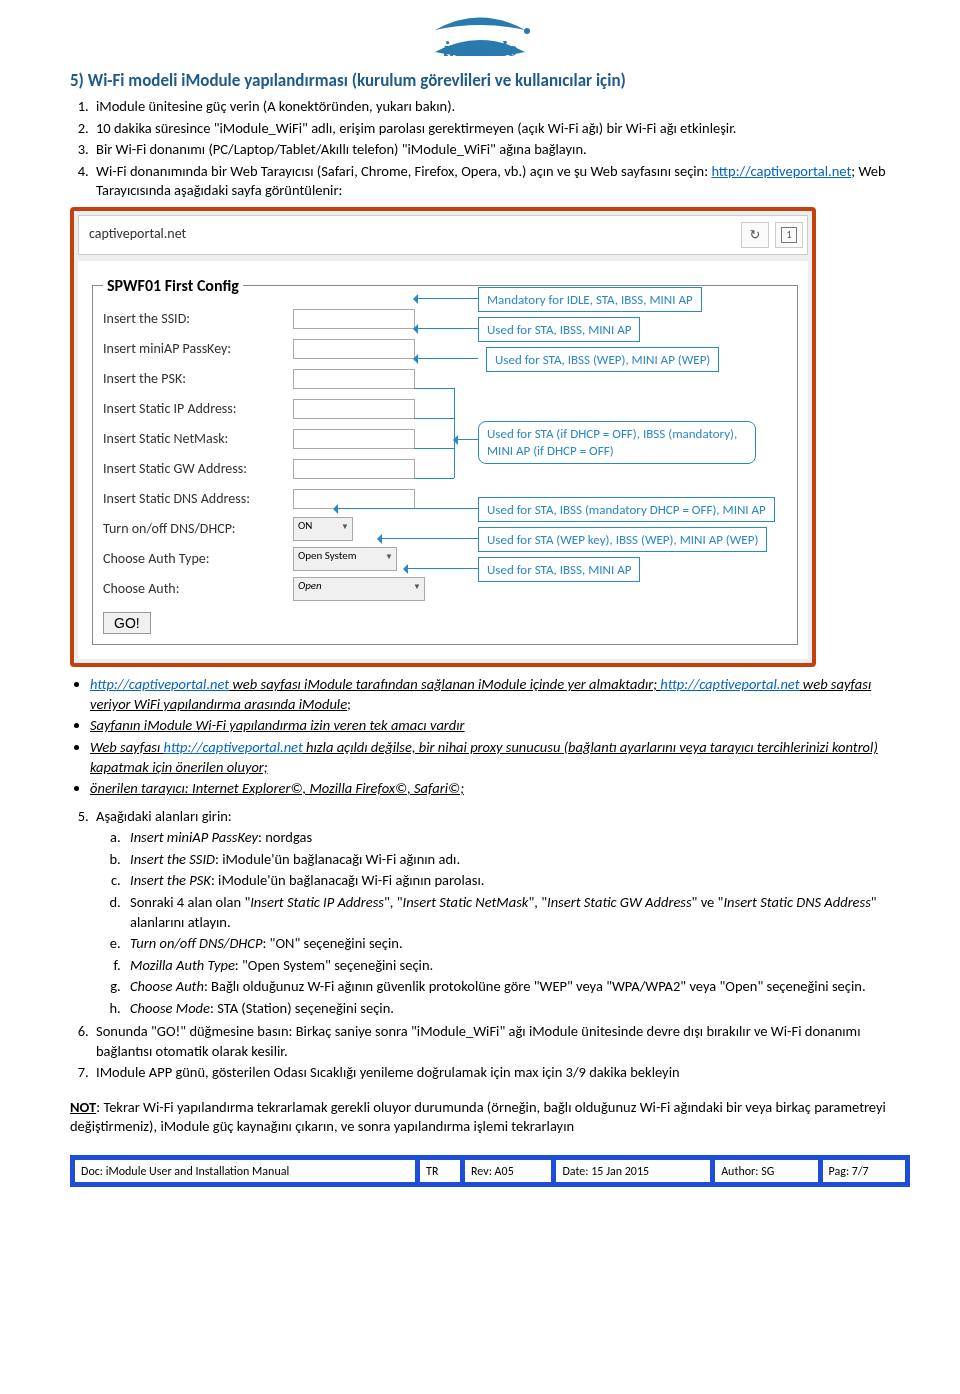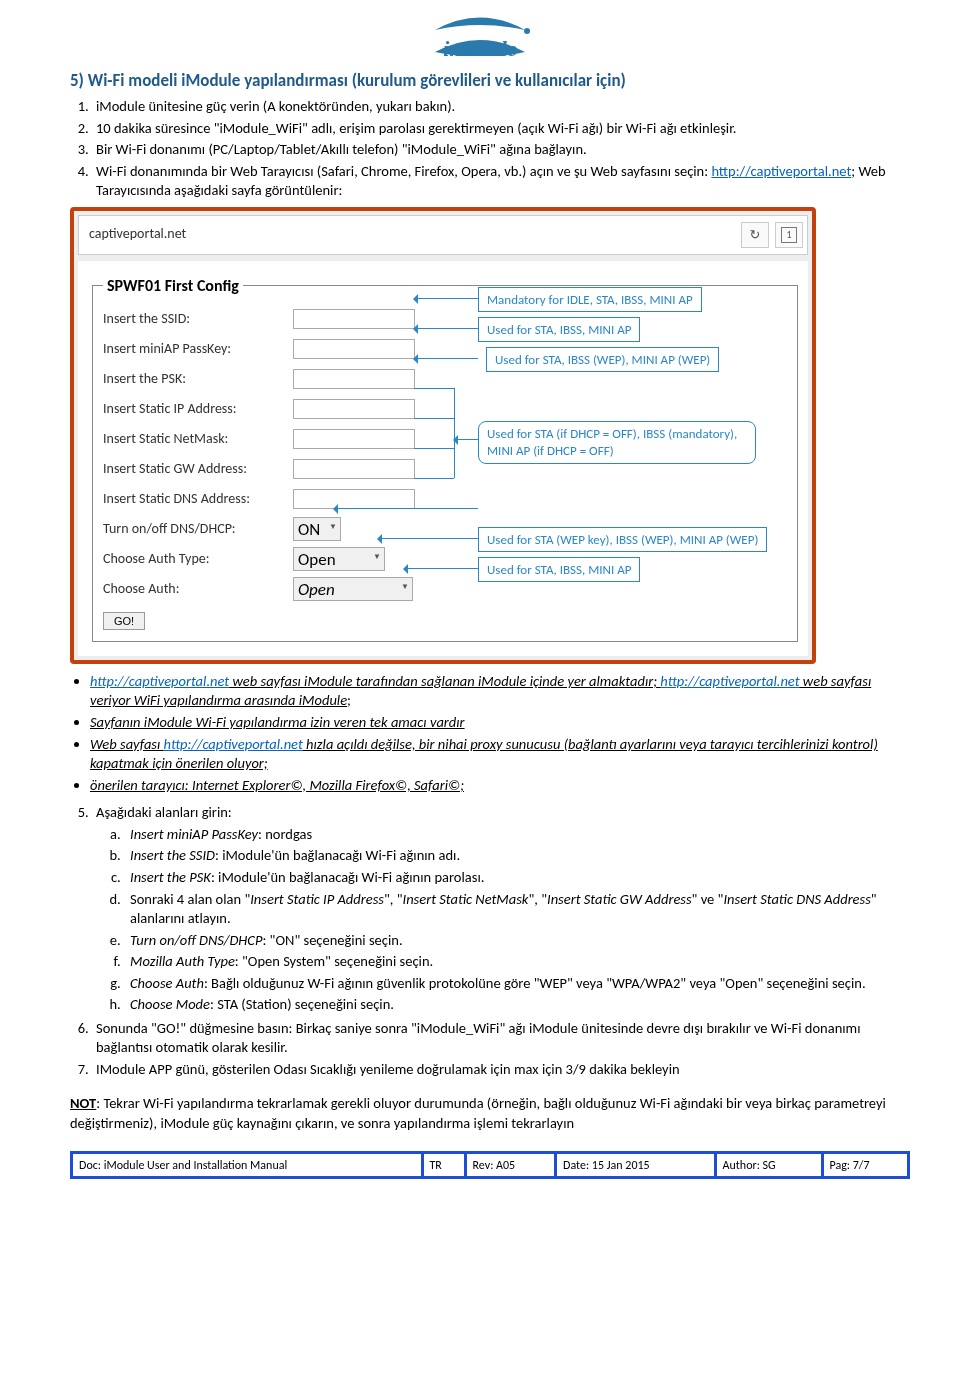--- a/index.html
+++ b/index.html
@@ -110,42 +110,42 @@
     width: 120px;
     height: 18px;
     border: 1px solid #aaa;
     background: #fff;
     flex-shrink: 0;
   }
   .row-select {
     height: 20px;
     border: 1px solid #aaa;
     background: #f0f0f0;
-    font-size: 17px;
-    padding: 1px 14px 1px 4px;
+    font-size: 11px;
+    padding: 1px 26px 1px 4px;
     appearance: none;
     position: relative;
   }
   .sel-wrap {
     position: relative;
     display: inline-block;
   }
   .sel-wrap::after {
     content: '▼';
     position: absolute;
     right: 4px;
     top: 4px;
     font-size: 8px;
     color: #555;
     pointer-events: none;
   }
   .go-btn {
     margin-top: 8px;
     padding: 2px 10px;
-    font-size: 11px;
+    font-size: 14px;
     background: #f0f0f0;
     border: 1px solid #999;
     cursor: pointer;
   }
   .annot {
     position: absolute;
     border: 1px solid #2B88C8;
     color: #2B88C8;
     font-size: 13px;
     padding: 3px 8px;
@@ -164,21 +164,21 @@
     border: 5px solid transparent;
     border-right-color: #2B88C8;
   }
   .footer-table {
     width: 100%;
     border-collapse: collapse;
     margin-top: 18px;
     font-size: 12px;
   }
   .footer-table td {
-    border: 3px solid #1d4ed8;
+    border: 5px solid #1d4ed8;
     padding: 3px 6px;
   }
 </style>
 </head>
 <body>
 
 <div class="logo">
   <svg width="130" height="46" viewBox="0 0 130 46">
     <path d="M 20 20 Q 65 -5 110 20 Q 65 10 20 20 Z" fill="#2B7AAE"></path>
     <path d="M 20 42 Q 65 18 110 42 Q 65 52 20 42 Z" fill="#2B7AAE"></path>
@@ -268,20 +268,21 @@
     <div class="connector arrow" style="top:97px;left:336px;width:64px;"></div>
 
     <div class="annot" style="top:160px;left:400px;white-space:normal;width:260px;border-radius:8px;">Used for STA (if DHCP = OFF), IBSS (mandatory), MINI AP (if DHCP = OFF)</div>
     <div class="connector" style="top:127px;left:336px;width:40px;"></div>
     <div class="connector" style="top:157px;left:336px;width:40px;"></div>
     <div class="connector" style="top:187px;left:336px;width:40px;"></div>
     <div class="connector" style="top:217px;left:336px;width:40px;"></div>
     <div style="position:absolute;top:127px;left:376px;height:90px;border-left:1px solid #2B88C8;"></div>
     <div class="connector arrow" style="top:178px;left:376px;width:24px;"></div>
 
+    <div class="annot" style="top:236px;left:400px;">Used for STA, IBSS (mandatory DHCP = OFF), MINI AP</div>
     <div class="connector arrow" style="top:247px;left:256px;width:144px;"></div>
 
     <div class="annot" style="top:266px;left:400px;">Used for STA (WEP key), IBSS (WEP), MINI AP (WEP)</div>
     <div class="connector arrow" style="top:277px;left:300px;width:100px;"></div>
 
     <div class="annot" style="top:296px;left:400px;">Used for STA, IBSS, MINI AP</div>
     <div class="connector arrow" style="top:307px;left:326px;width:74px;"></div>
   </div>
 </div>
 

